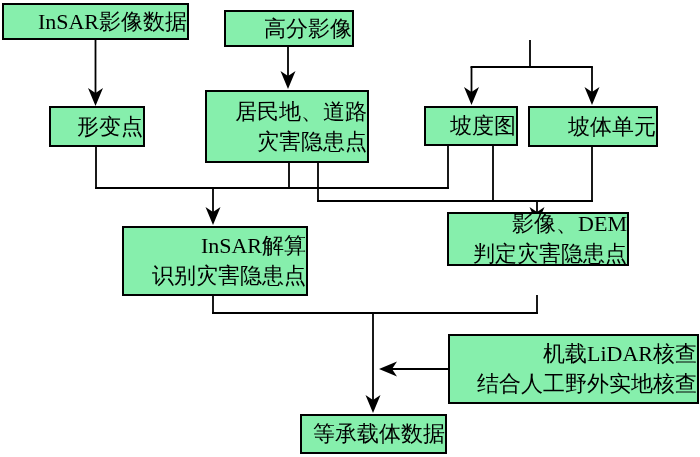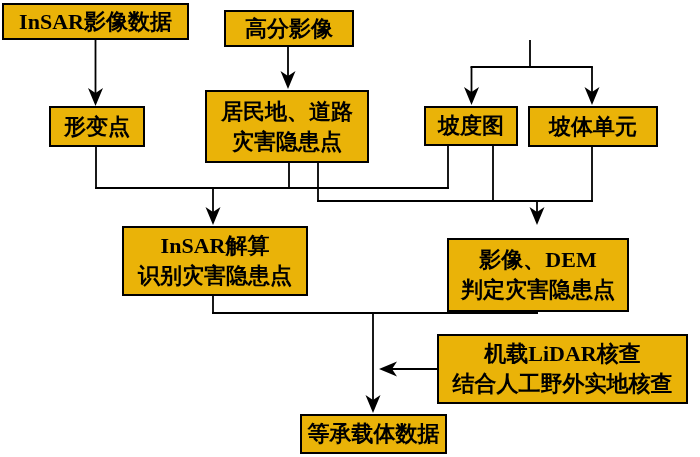--- a/index.html
+++ b/index.html
@@ -1,23 +1,23 @@
 <!DOCTYPE html>
 <html lang="zh"><head>
 <meta charset="utf-8">
 <style>
   html,body{margin:0;padding:0;background:#ffffff;}
   .canvas{
     position:relative;width:700px;height:457px;background:#ffffff;
     font-family:"Liberation Serif","DejaVu Serif",serif;color:#000;overflow:hidden;
   }
   .node{
-    position:absolute;box-sizing:border-box;border:2px solid #000;background:#eab308;
-    display:flex;flex-direction:column;align-items:center;justify-content:center;
-    text-align:center;font-size:22px;line-height:30px;white-space:nowrap;font-weight:bold;
+    position:absolute;box-sizing:border-box;border:2px solid #000;background:#86efac;
+    display:flex;flex-direction:column;align-items:flex-end;justify-content:center;
+    text-align:center;font-size:22px;line-height:30px;white-space:nowrap;
   }
   .node span{display:block;}
   svg.connectors{position:absolute;left:0;top:0;pointer-events:none;}
   .connectors line{stroke:#000;stroke-width:1.8;}
   .connectors path{fill:#000;stroke:none;}
 </style>
 </head>
 <body>
 
 <div class="canvas">
@@ -96,26 +96,26 @@
 
   <div class="node" style="left:122px;top:226px;width:186px;height:70px">
     <span>InSAR解算</span>
     <span>识别灾害隐患点</span>
   </div>
 
   <div class="node" style="left:528px;top:106px;width:130px;height:41px">
     <span>坡体单元</span>
   </div>
 
-  <div class="node" style="left:447px;top:238px;width:182px;height:74px">
+  <div class="node" style="left:447px;top:212px;width:182px;height:54px">
     <span>影像、DEM</span>
     <span>判定灾害隐患点</span>
   </div>
 
-  <div class="node" style="left:437px;top:334px;width:251px;height:70px">
+  <div class="node" style="left:448px;top:334px;width:251px;height:70px">
     <span>机载LiDAR核查</span>
     <span>结合人工野外实地核查</span>
   </div>
 
   <div class="node" style="left:300px;top:414px;width:147px;height:40px">
     <span>等承载体数据</span>
   </div>
 
 </div>
 

